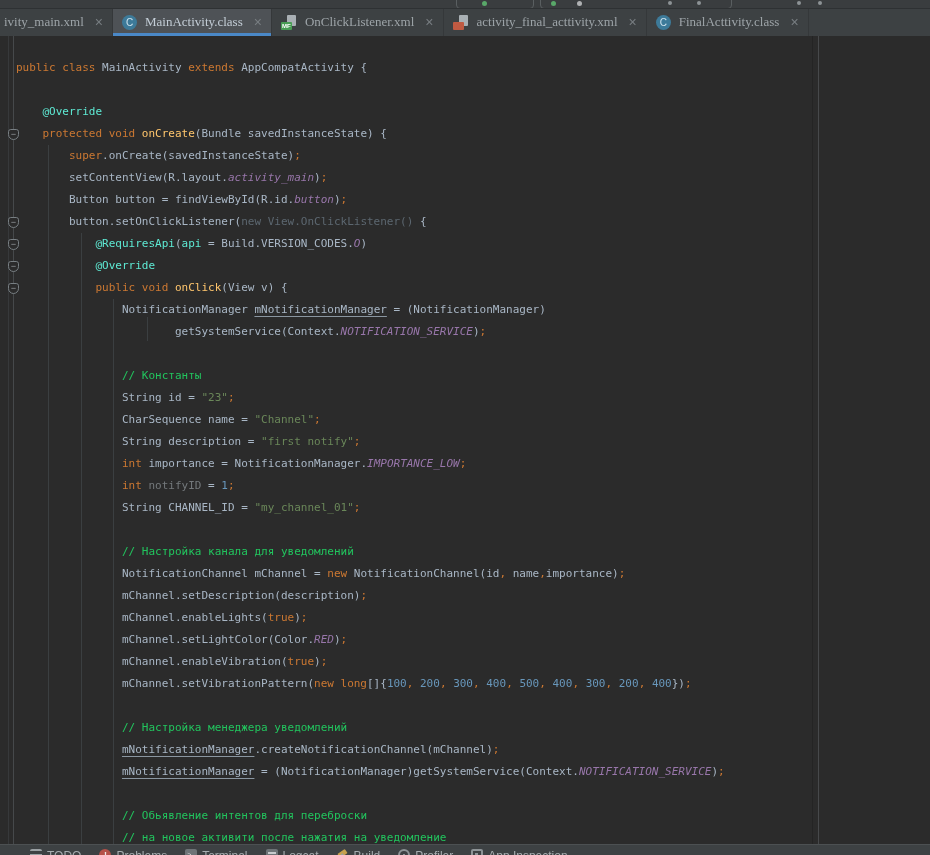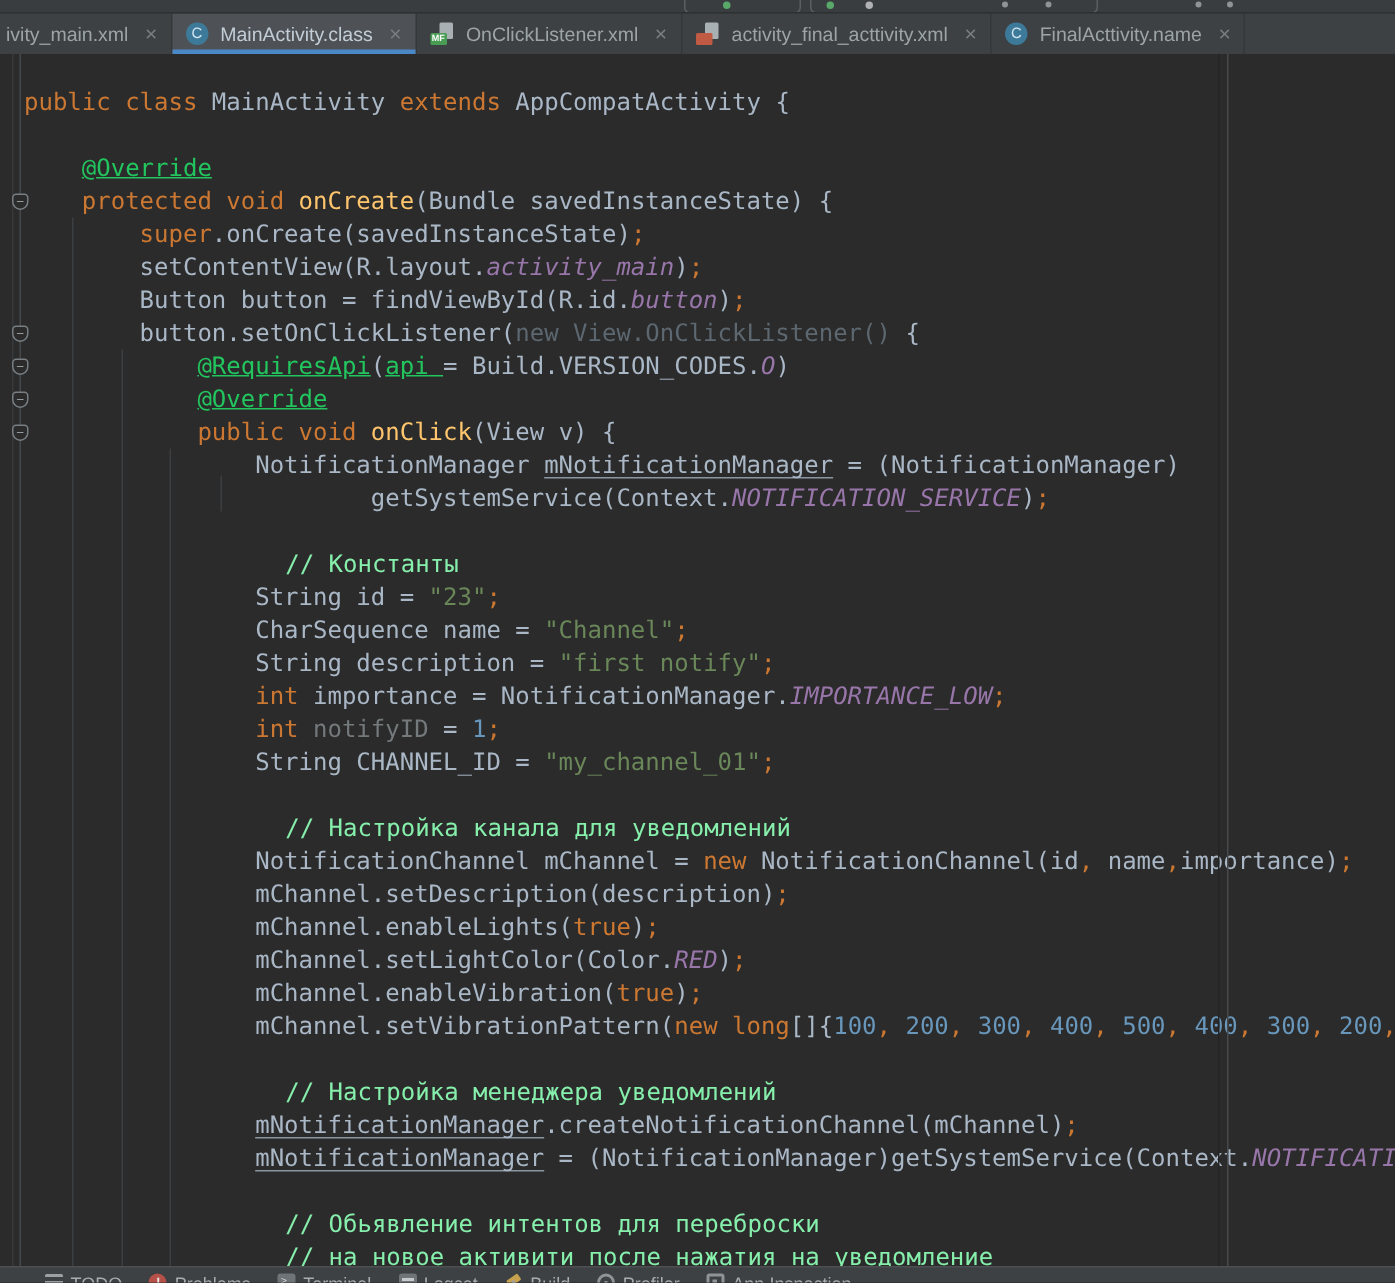--- a/index.html
+++ b/index.html
@@ -13,21 +13,21 @@
   .ts-dot{position:absolute;border-radius:50%;width:5px;height:5px;top:1px;}
 
   
   .tabbar{position:absolute;top:8px;left:0;width:930px;height:28px;background:#3d4143;
           display:flex;align-items:stretch;font-size:13px;color:#9da4a8;z-index:4;}
   .tab{display:flex;align-items:center;padding:0 9px;position:relative;
        border-right:1px solid #35383a;white-space:nowrap;}
   .tab.first{padding-left:2px;}
   .tab.active{background:#4e5256;color:#c3cdd6;}
   .tab.active::after{content:"";position:absolute;left:0;right:0;bottom:0;height:3px;background:#4a88c7;}
-  .tab-label{margin:0 2px;}
+  .tab-label{margin:0 2px;font-family:Liberation Serif, serif;}
   .tab-close{margin-left:9px;color:#787e82;font-size:14px;line-height:14px;}
 
   .ficon{position:relative;display:inline-block;width:16px;height:15px;margin-right:6px;flex:none;}
   .icon-class{width:15px;height:15px;border-radius:50%;background:#3d7a99;color:#cfe3ee;
               font-size:10px;line-height:15px;text-align:center;}
   .icon-file::before{content:"";position:absolute;right:1px;top:0;width:9px;height:11px;
                      background:#a9b0b4;border-radius:1px;}
   .fbadge{position:absolute;left:0;bottom:0;min-width:9px;height:8px;padding:0 1px;font-size:6px;
           line-height:8px;font-weight:bold;color:#fff;border-radius:1px;text-align:center;}
   .fbadge-green{background:#499c54;}
@@ -36,30 +36,30 @@
   
   .editor{position:absolute;top:36px;left:0;width:930px;bottom:0;background:#2b2b2b;overflow:hidden;}
   .vline{position:absolute;top:0;bottom:0;width:1px;}
   .gutter-sep{left:8px;background:#37393b;}
   .fold-line{left:13px;background:#46494b;}
   .wrapg-dark{left:812px;background:#242424;}
   .wrapg-light{left:818px;background:#47494b;}
   .iguide{position:absolute;width:1px;background:#3b3f41;bottom:0;}
 
   .code{position:absolute;left:0;top:0;right:0;padding:21px 0 0 16px;
-        font-family:"DejaVu Sans Mono",monospace;font-size:16px;line-height:22px;
+        font-family:"DejaVu Sans Mono",monospace;font-size:11px;line-height:22px;
         white-space:pre;color:#a9b7c6;}
   .code-line{height:22px;}
   .tok-pl{color:#a9b7c6;}
   .tok-kw{color:#cc7832;}
   .tok-fn{color:#ffc66d;}
-  .tok-an{color:#22c55e;text-decoration:underline;}
+  .tok-an{color:#5eead4;}
   .tok-st{color:#6a8759;}
   .tok-nm{color:#6897bb;}
-  .tok-cm{color:#86efac;margin-left:20px;}
+  .tok-cm{color:#22c55e;}
   .tok-cn{color:#9876aa;font-style:italic;}
   .tok-dim{color:#5c6770;}
   .tok-un{color:#74797c;}
   .tok-fld{color:#a9b7c6;text-decoration:underline;text-underline-offset:3px;text-decoration-color:#8a96a1;}
 
   .fold-marker{position:absolute;left:8px;width:11px;height:11px;box-sizing:border-box;
                background:#2b2b2b;border:1px solid #787f83;border-radius:3px 3px 6px 6px;
                color:#9aa0a3;font-size:9px;line-height:8px;text-align:center;z-index:3;}
 
   
@@ -117,21 +117,21 @@
     </div>
     <div class="tab">
       <span class="ficon icon-file">
         <span class="fbadge fbadge-orange"></span>
       </span>
       <span class="tab-label">activity_final_acttivity.xml</span>
       <span class="tab-close">×</span>
     </div>
     <div class="tab">
       <span class="ficon icon-class">C</span>
-      <span class="tab-label">FinalActtivity.name</span>
+      <span class="tab-label">FinalActtivity.class</span>
       <span class="tab-close">×</span>
     </div>
   </div>
 
 <div class="editor">
   <div class="vline gutter-sep"></div>
   <div class="vline fold-line"></div>
   <div class="iguide" style="left:48px;top:109px;"></div>
   <div class="iguide" style="left:81px;top:197px;"></div>
   <div class="iguide" style="left:113px;top:263px;"></div>

